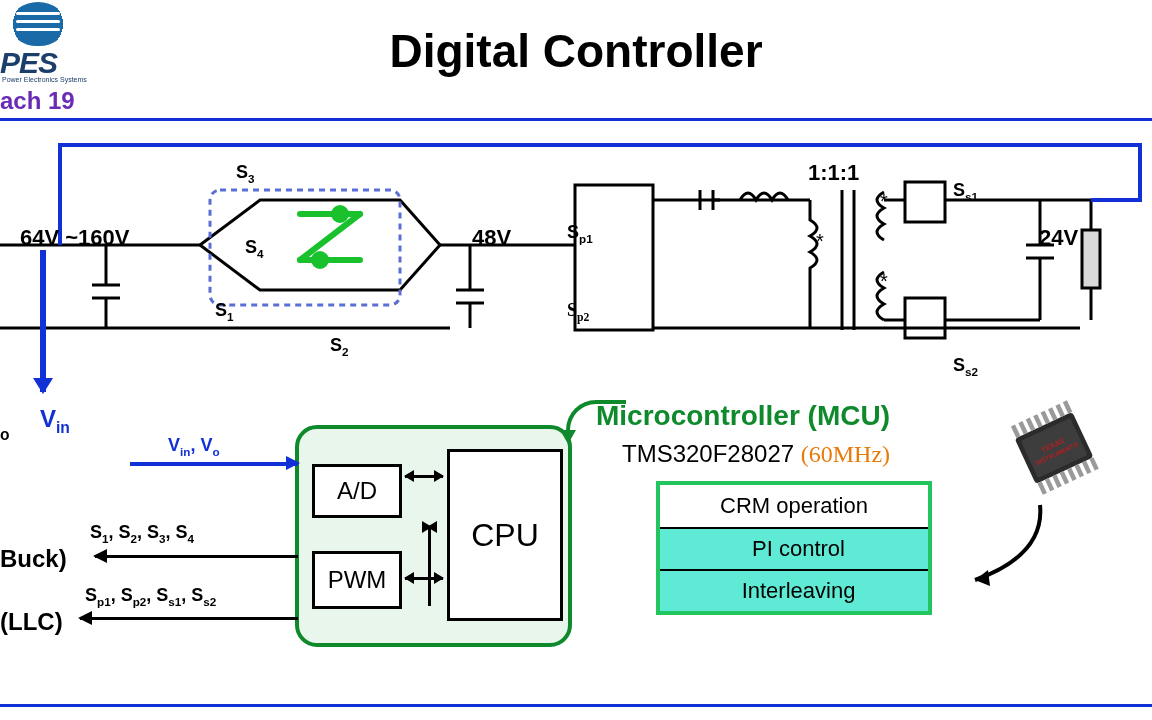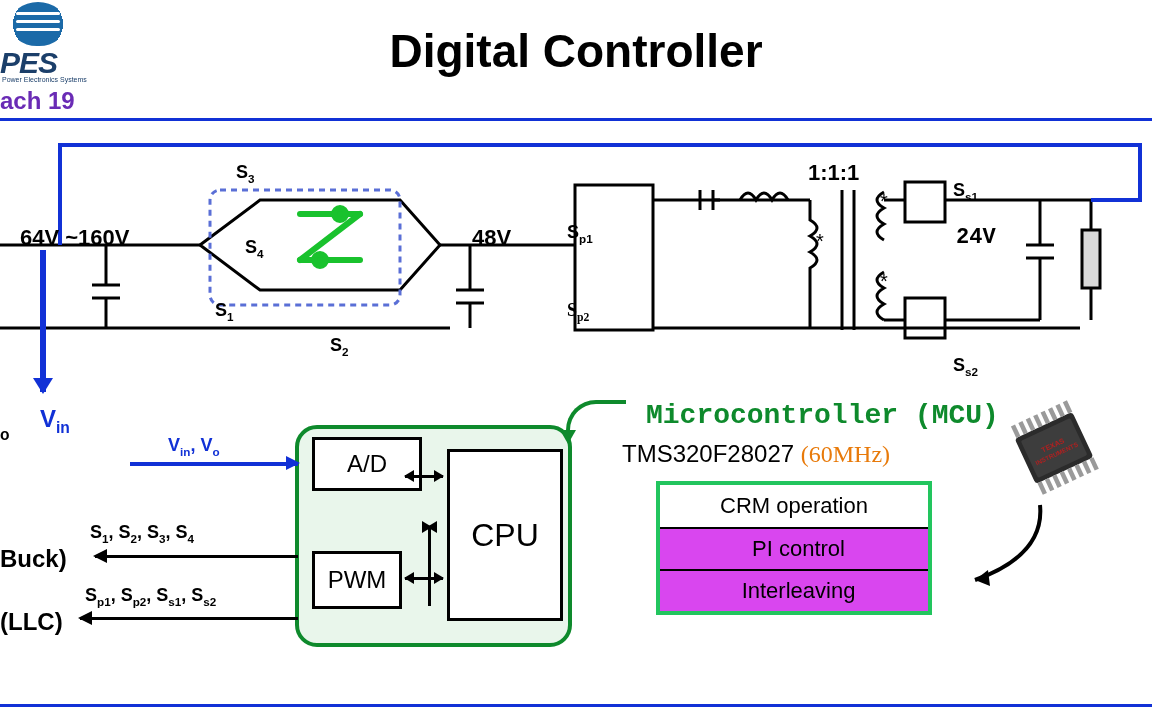--- a/index.html
+++ b/index.html
@@ -96,38 +96,38 @@
     width: 276px;
     border: 4px solid #22c55e;
   }
   .mcu-table .row {
     height: 42px;
     border-top: 2px solid #000;
     display: flex; align-items: center; justify-content: center;
     font-size: 22px;
   }
   .mcu-table .row:first-child { border-top: none; }
-  .mcu-table .shaded { background: #d946ef; padding-left: 9px; }
+  .mcu-table .shaded { background: #5eead4; padding-left: 9px; }
 
   .mcu-box {
     position: absolute;
     left: 295px; top: 425px;
     width: 277px; height: 222px;
     border: 4px solid #0e8a2c;
     border-radius: 22px;
     background: #e9f6eb;
   }
   .inner-box {
     position: absolute;
     border: 3px solid #000;
     background: #fff;
     display: flex; align-items: center; justify-content: center;
     font-size: 24px; font-weight: 400;
   }
-  .ad-box { left: 13px; top: 8px; width: 110px; height: 54px; }
+  .ad-box { left: 13px; top: 35px; width: 90px; height: 54px; }
   .pwm-box { left: 13px; top: 122px; width: 90px; height: 58px; }
   .cpu-box { left: 148px; top: 20px; width: 116px; height: 172px; font-size: 32px; }
 
   .harrow {
     position: absolute;
     height: 3px; background: #000;
   }
   .harrow::before, .harrow::after {
     content: ""; position: absolute;
     top: -5px;
@@ -264,21 +264,21 @@
     <circle cx="320" cy="130" r="6" fill="#19c22d"></circle>
   </g>
 
   <text x="816" y="118" font-size="20">*</text>
   <text x="880" y="78" font-size="20">*</text>
   <text x="880" y="158" font-size="20">*</text>
 </svg>
 
 <div class="lbl mid" style="left:20px; top:225px;">64V ~160V</div>
 <div class="lbl mid" style="left:472px; top:225px;">48V</div>
-<div class="lbl mid" style="left:956px; top:225px;font-family:Liberation Mono, monospace;">24V</div>
+<div class="lbl mid" style="left:1039px; top:225px;">24V</div>
 <div class="lbl mid" style="left:808px; top:160px;">1:1:1</div>
 
 <div class="lbl small" style="left:236px; top:162px;"><span>S</span><sub>3</sub></div>
 <div class="lbl small" style="left:245px; top:237px;"><span>S</span><sub>4</sub></div>
 <div class="lbl small" style="left:215px; top:300px;"><span>S</span><sub>1</sub></div>
 <div class="lbl small" style="left:330px; top:335px;"><span>S</span><sub>2</sub></div>
 <div class="lbl small" style="left:567px; top:222px;"><span>S</span><sub>p1</sub></div>
 <div class="lbl small" style="left:567px; top:300px;font-family:Liberation Serif, serif;"><span>S</span><sub>p2</sub></div>
 <div class="lbl small" style="left:953px; top:180px;"><span>S</span><sub>s1</sub></div>
 <div class="lbl small" style="left:953px; top:355px;"><span>S</span><sub>s2</sub></div>
@@ -290,21 +290,21 @@
 <div class="mcu-box">
   <div class="inner-box ad-box">A/D</div>
   <div class="inner-box pwm-box">PWM</div>
   <div class="inner-box cpu-box">CPU</div>
   <div class="harrow" style="left:106px; top:46px; width:38px;"></div>
   <div class="harrow" style="left:106px; top:148px; width:38px;"></div>
   <div class="harrow" style="left:129px; top:97px; width:3px; height:80px; background:#000;"></div>
 </div>
 
 <div class="curve-arrow"></div>
-<div class="mcu-title" style="left:646px; top:400px;font-family:Liberation Mono, monospace;">Microcontroller (MCU)</div>
+<div class="mcu-title" style="left:596px; top:400px;">Microcontroller (MCU)</div>
 <div class="mcu-sub" style="left:622px; top:440px;">
   <span>TMS320F28027 </span><span class="orange">(60MHz)</span>
 </div>
 
 <div class="mcu-table">
   <div class="row">CRM operation</div>
   <div class="row shaded">PI control</div>
   <div class="row shaded">Interleaving</div>
 </div>
 

